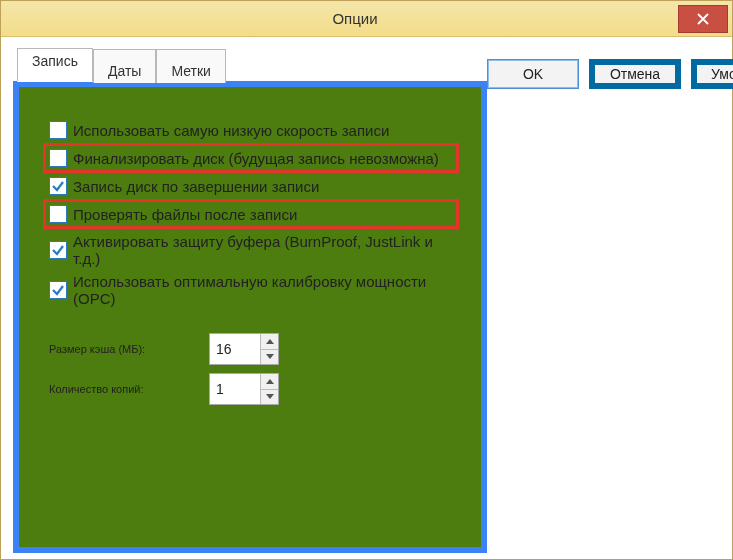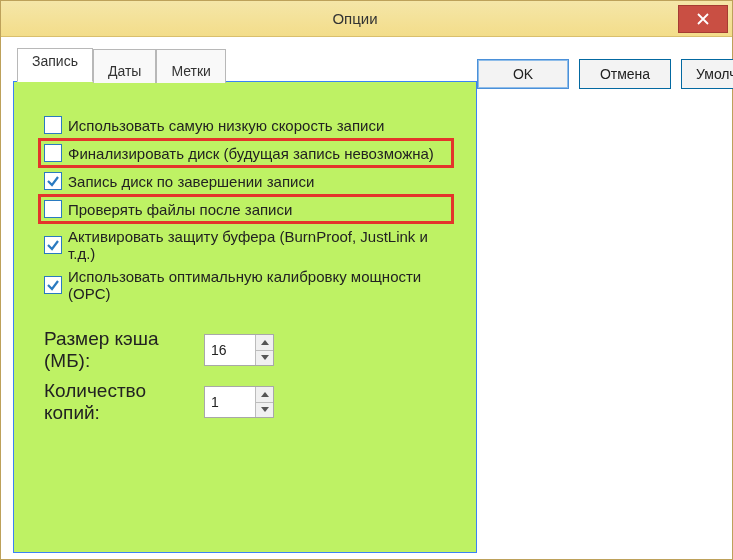--- a/index.html
+++ b/index.html
@@ -83,22 +83,22 @@
     top: 2px;
     padding-top: 13px;
     padding-bottom: 4px;
   }
   .tab.active {
     background: #fff;
     border-bottom: 1px solid #fff;
     z-index: 3;
   }
   .tab-panel {
-    border: 1px solid #3b82f6;
-    background: #bef264;
+    border: 6px solid #3b82f6;
+    background: #4d7c0f;
     height: calc(100% - 28px);
     padding: 30px 22px 20px 30px;
     position: relative;
     z-index: 1;
   }
   .opt-row {
     display: flex;
     align-items: center;
     padding: 2px 0;
     margin: 2px 0;
@@ -128,21 +128,21 @@
     cursor: pointer;
   }
   .num-group {
     display: flex;
     align-items: center;
     margin-top: 8px;
     margin-bottom: 6px;
   }
   .num-label {
     width: 160px;
-    font-size: 19px;
+    font-size: 11px;
     color: #222;
   }
   .spinner {
     display: flex;
     border: 1px solid #a8a8a8;
     height: 32px;
     background: #fff;
   }
   .spinner-input {
     border: none;
@@ -171,21 +171,21 @@
   .sp-btn svg { display: block; }
   .footer {
     display: flex;
     justify-content: flex-end;
     gap: 10px;
     padding-top: 12px;
   }
   .btn {
     min-width: 92px;
     height: 30px;
-    border: 1px solid #0369a1;
+    border: 6px solid #0369a1;
     background: #f3f3f3;
     font-size: 14px;
     color: #222;
     display: flex;
     align-items: center;
     justify-content: center;
     cursor: pointer;
     padding: 0 14px;
   }
   .btn.focus {

